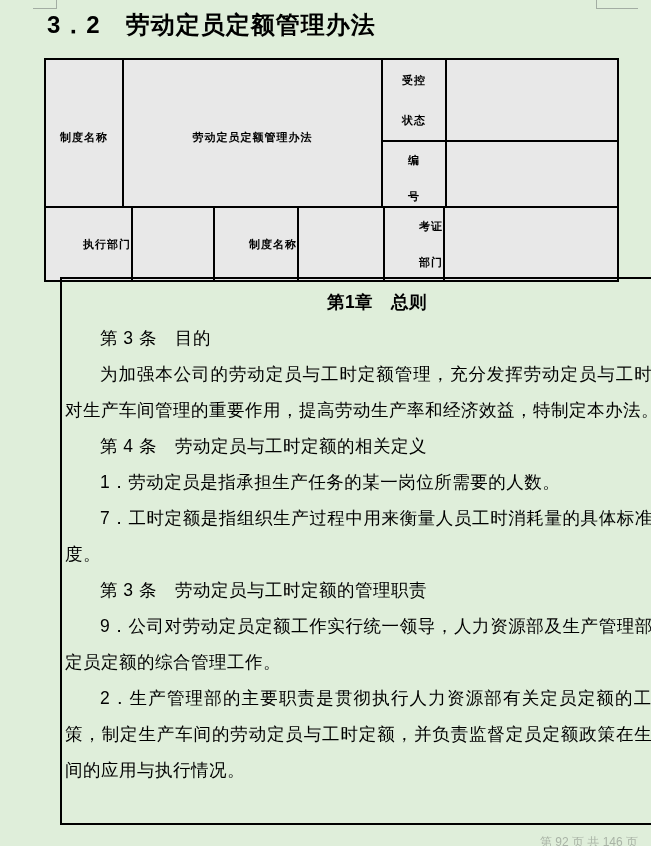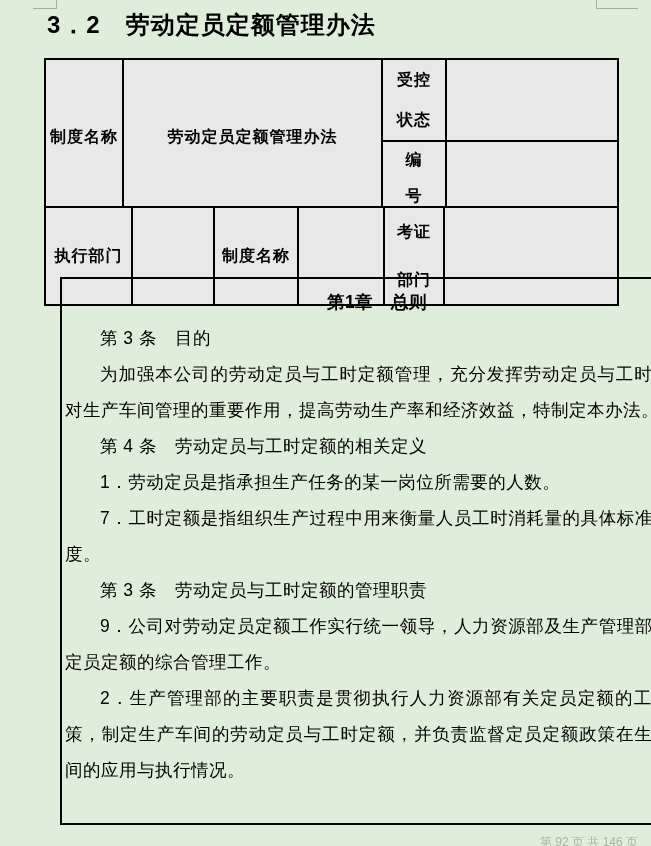--- a/index.html
+++ b/index.html
@@ -24,31 +24,31 @@
     position:absolute; left:47px; top:9px;
     font-size:24px; font-weight:bold; letter-spacing:1px;
     white-space:nowrap;
   }
 
   
   table { border-collapse:collapse; table-layout:fixed; position:absolute; left:44px; }
   td {
     border:2px solid #000;
     background:#e8e8e8;
-    font-weight:bold; font-size:16px;
+    font-weight:bold; font-size:11px;
     text-align:center; vertical-align:middle;
     white-space:pre-line;
     overflow:hidden;
     letter-spacing:1px;
   }
   #tableA { top:58px;  width:573px; }
   #tableB { top:206px; width:573px; }
   #tableA td.lh40 { line-height:40px; }
   #tableA td.lh36 { line-height:36px; }
-  #tableB td      { line-height:48px; }
+  #tableB td      { line-height:36px;text-align:right; }
 
   
   .body-box {
     position:absolute; left:60px; top:277px;
     width:634px; height:548px;
     border:2px solid #000;
     padding:5px 3px 0 3px;
     overflow:hidden;
   }
   .body-box p {

